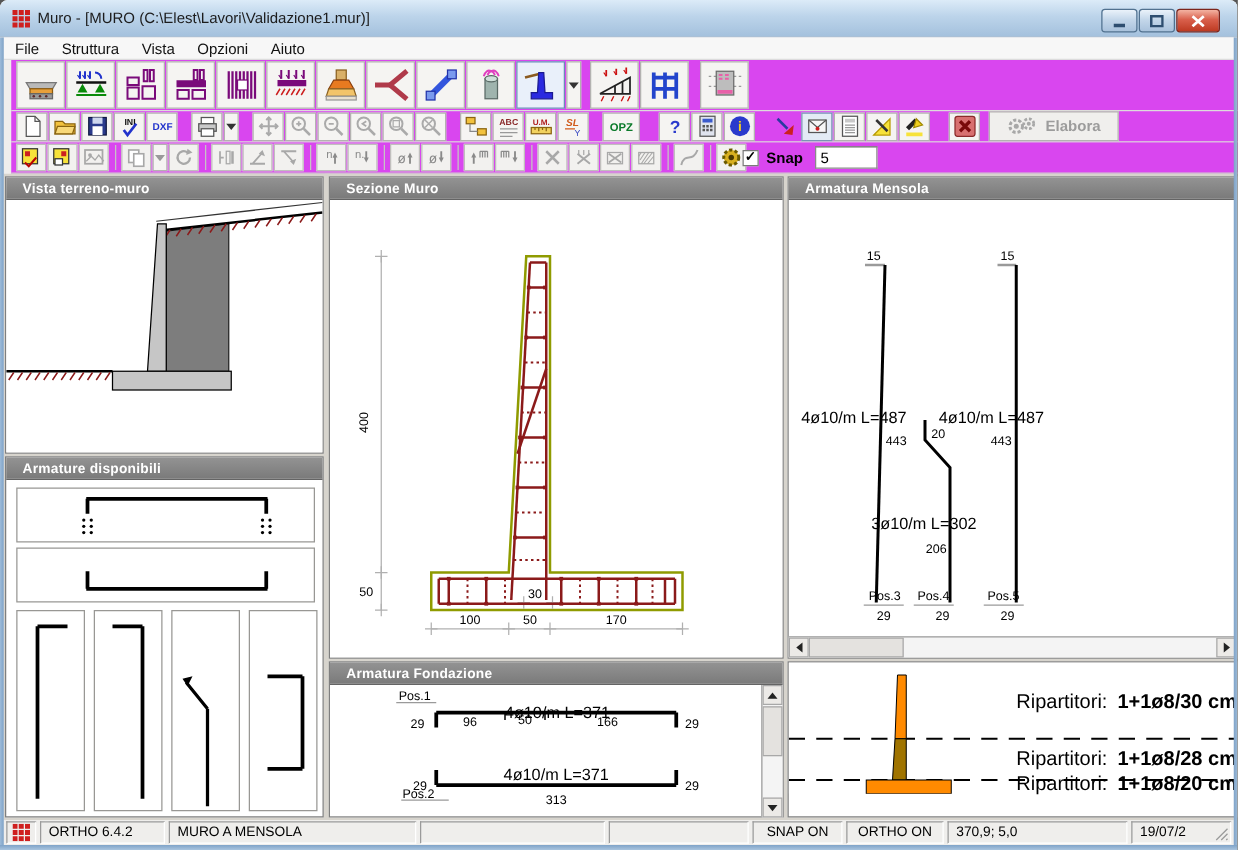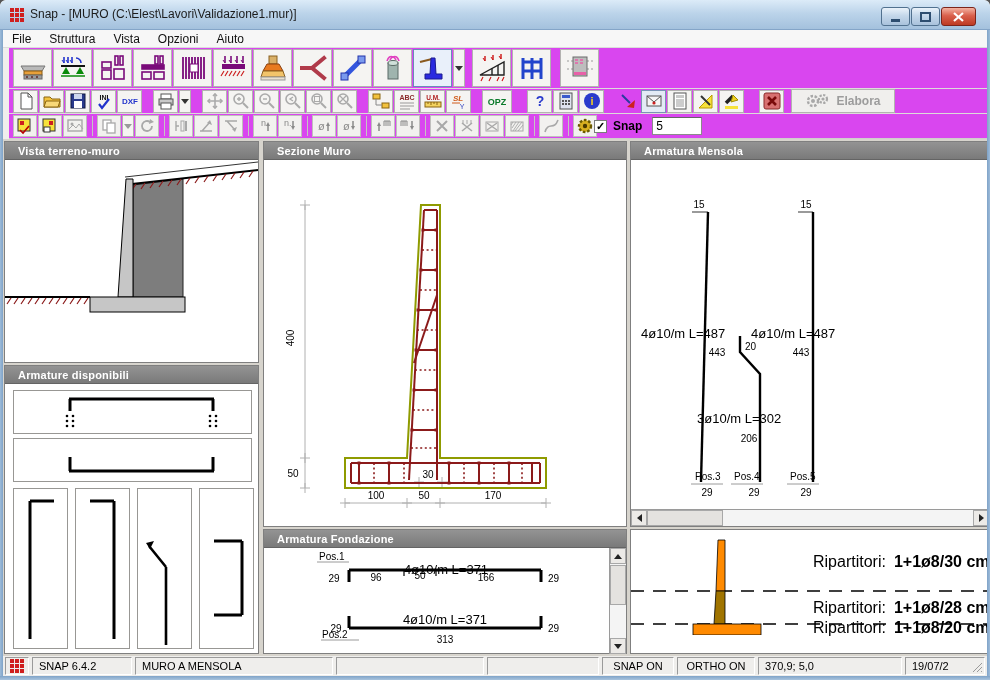--- a/index.html
+++ b/index.html
@@ -91,21 +91,21 @@
             <rect x="11" y="1" width="4" height="4"></rect>
         <rect x="1" y="6" width="4" height="4"></rect>
             <rect x="6" y="6" width="4" height="4"></rect>
             <rect x="11" y="6" width="4" height="4"></rect>
         <rect x="1" y="11" width="4" height="4"></rect>
             <rect x="6" y="11" width="4" height="4"></rect>
             <rect x="11" y="11" width="4" height="4"></rect>
       </g>
         </svg>
     </span>
-    <span class="title-text">Snap - [MURO (C:\Elest\Lavori\Validazione1.mur)]</span>
+    <span class="title-text">Muro - [MURO (C:\Elest\Lavori\Validazione1.mur)]</span>
     <div class="wbtn" style="right:80px;width:29px;">
       <svg width="12" height="10">
           <rect x="1" y="7" width="9" height="3" fill="#2e4e70"></rect>
         </svg>
     </div>
     <div class="wbtn" style="right:50px;width:29px;">
       <svg width="11" height="10">
           <rect x="1" y="1" width="9" height="8" fill="none" stroke="#2e4e70" stroke-width="2"></rect>
         </svg>
     </div>
@@ -999,21 +999,21 @@
             <rect x="10" y="0" width="4" height="4"></rect>
         <rect x="0" y="5" width="4" height="4"></rect>
             <rect x="5" y="5" width="4" height="4"></rect>
             <rect x="10" y="5" width="4" height="4"></rect>
         <rect x="0" y="10" width="4" height="4"></rect>
             <rect x="5" y="10" width="4" height="4"></rect>
             <rect x="10" y="10" width="4" height="4"></rect>
       </g>
         </svg>
     </div>
-    <div class="sc" style="width:100px;">SNAP 6.4.2</div>
+    <div class="sc" style="width:100px;">ORTHO 6.4.2</div>
     <div class="sc" style="width:198px;">MURO A MENSOLA</div>
     <div class="sc" style="width:148px;"></div>
     <div class="sc" style="flex:1;"></div>
     <div class="sc" style="width:72px;text-align:center;">SNAP ON</div>
     <div class="sc" style="width:78px;text-align:center;">ORTHO ON</div>
     <div class="sc" style="width:144px;">370,9; 5,0</div>
     <div class="sc" style="width:80px;position:relative;">
       <span>19/07/2</span>
       <span class="grip">
         <svg width="12" height="12">

